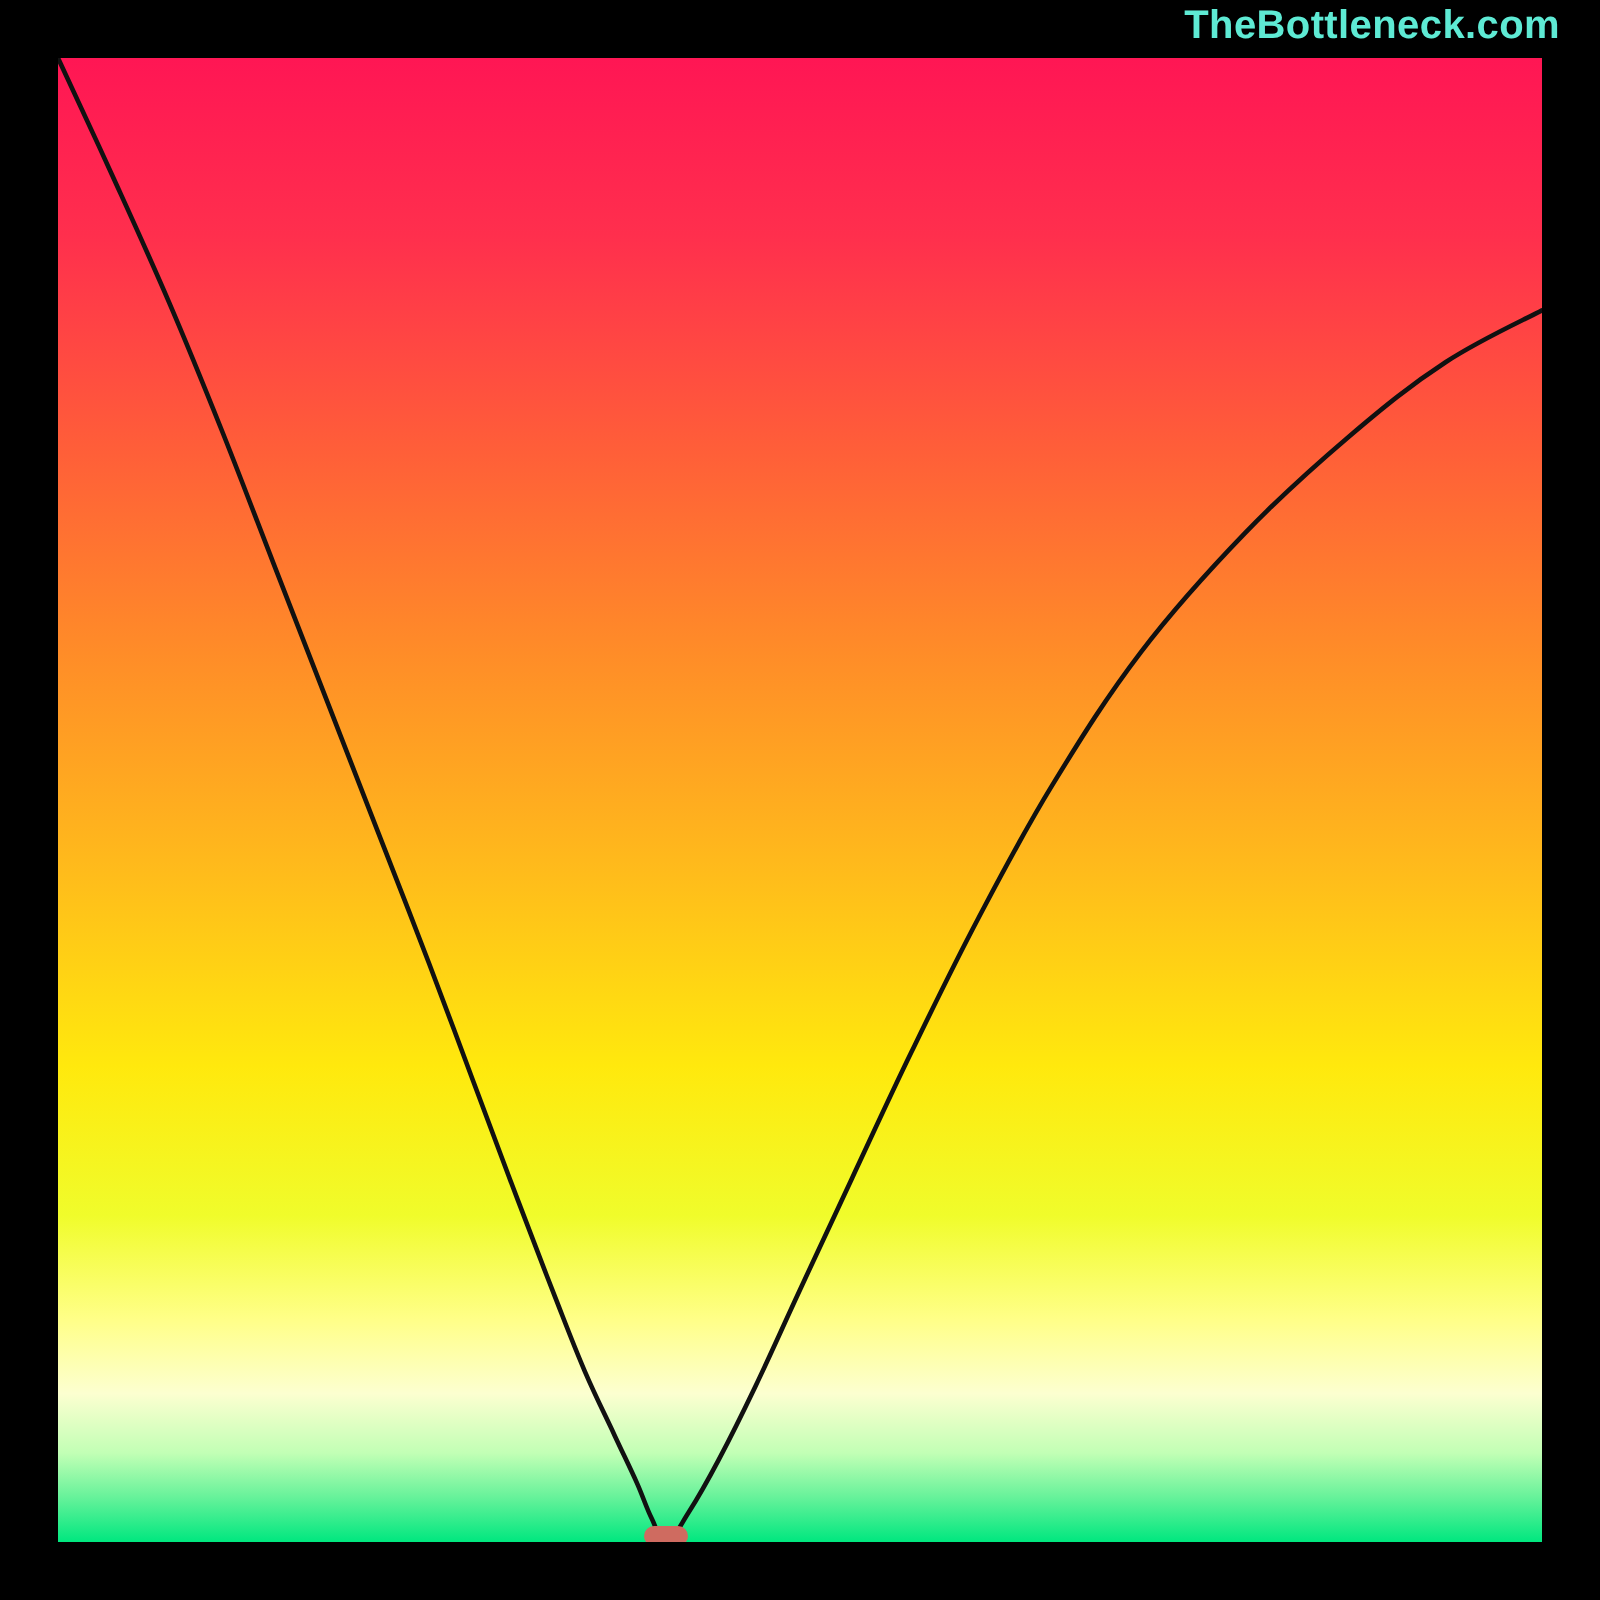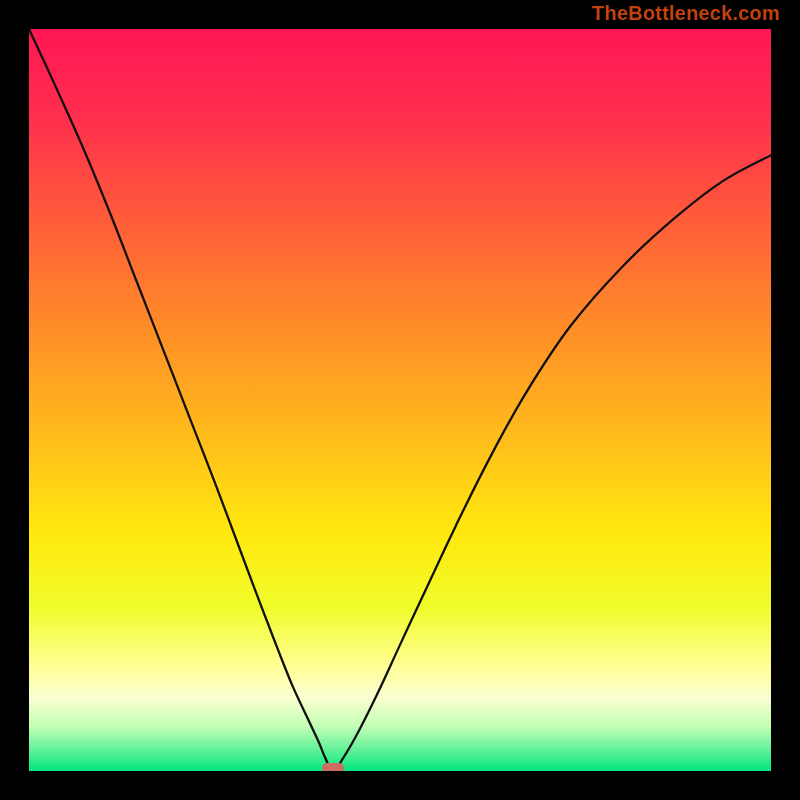--- a/index.html
+++ b/index.html
@@ -24,21 +24,21 @@
     left: 9px;
     top: 9px;
     width: 742px;
     height: 742px;
     overflow: hidden;
   }
   .watermark {
     position: absolute;
     top: -18px;
     right: 0px;
-    color: #c2410c;
+    color: #5eead4;
     font-size: 20px;
     font-weight: 600;
     letter-spacing: 0.2px;
   }
   .gradient {
     position: absolute;
     inset: 0;
   }
   .curve-svg {
     position: absolute;

